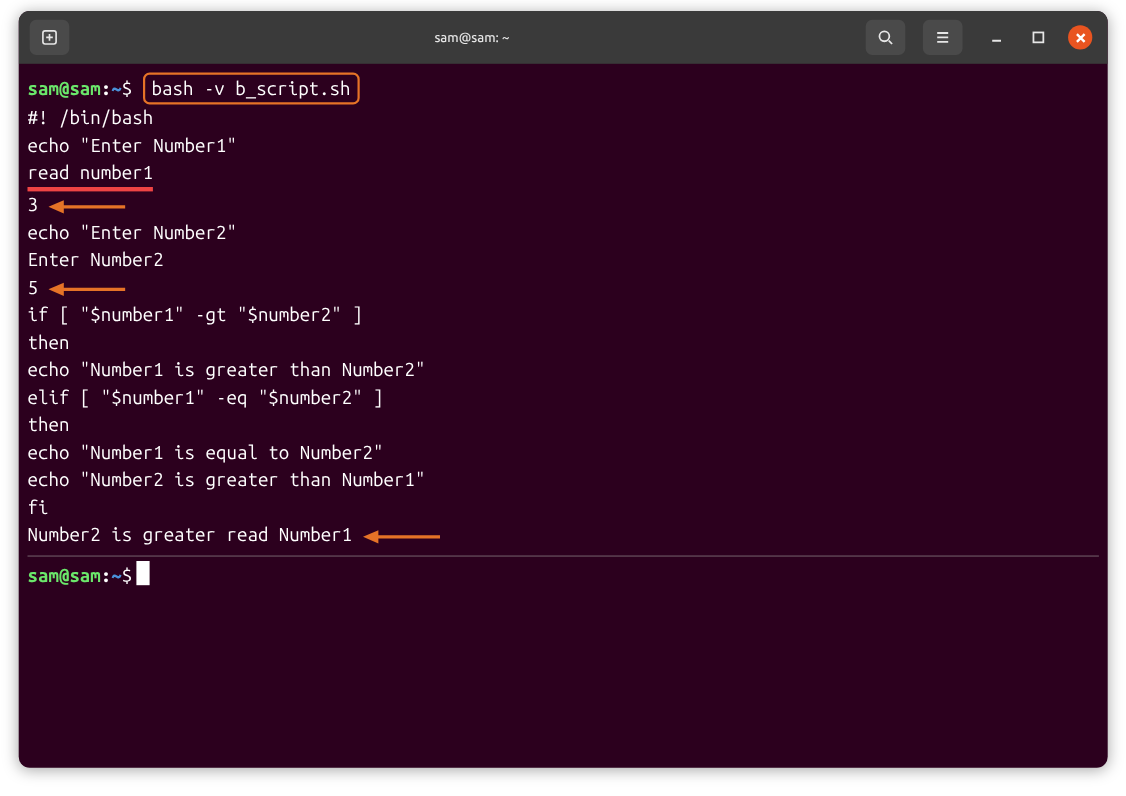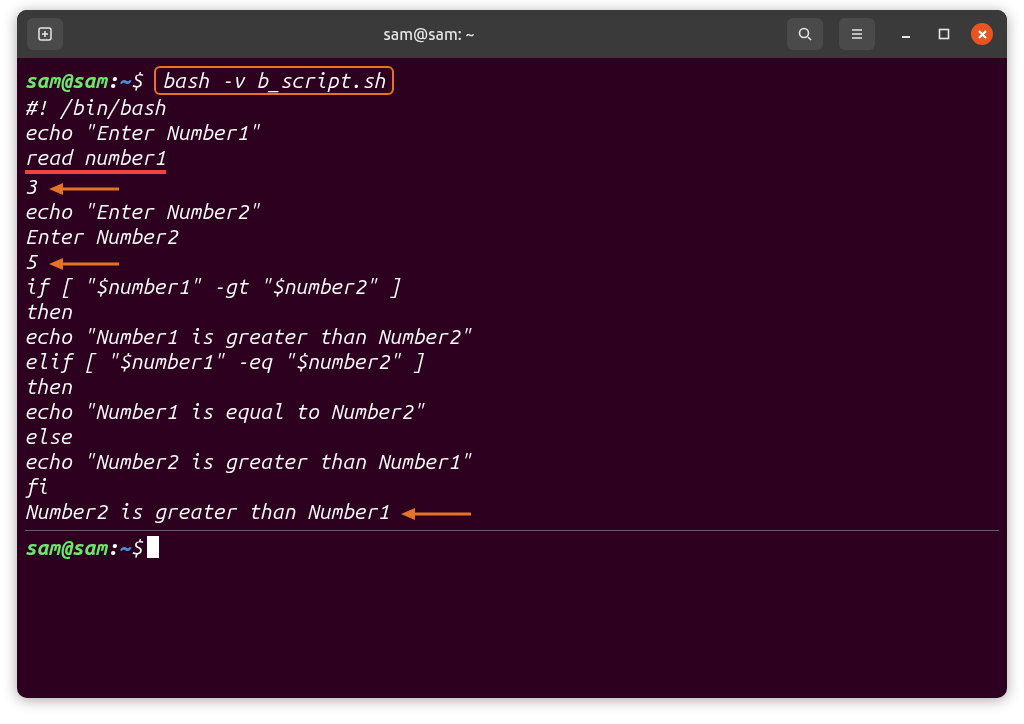--- a/index.html
+++ b/index.html
@@ -23,21 +23,21 @@
     box-shadow: 0 2px 14px rgba(0,0,0,0.35);
   }
   .titlebar {
     height: 48px;
     background: #3a3a3a;
     display: flex;
     align-items: center;
     padding: 0 10px;
     color: #e6e6e6;
     font-family: Ubuntu, "Segoe UI", sans-serif;
-    font-size: 16px;
+    font-size: 12px;
   }
   .tb-btn {
     width: 36px;
     height: 32px;
     border-radius: 6px;
     background: #4a4a4a;
     display: flex;
     align-items: center;
     justify-content: center;
     margin-right: 8px;
@@ -63,26 +63,25 @@
   .close-circle {
     width: 22px; height: 22px;
     border-radius: 50%;
     background: #e95420;
     display:flex; align-items:center; justify-content:center;
   }
   .close-circle svg { stroke: #fff; stroke-width:2.2; }
 
   .terminal-body {
     padding: 8px 8px 36px 8px;
-    font-size: 21px;
+    font-size: 17px;
     line-height: 25px;
     color: #ffffff;
     position: relative;
     min-height: 640px;
-    font-style: italic;
   }
   .line { white-space: pre; }
   .user { color: #6be76b; font-weight: bold; }
   .colon { color: #ffffff; font-weight: bold;}
   .path { color: #4a90d9; font-weight: bold; }
   .dollar { color: #ffffff; }
   .cmd-box {
     border: 2px solid #e57327;
     border-radius: 6px;
     padding: 0 6px;
@@ -171,24 +170,23 @@
     <div class="line"><span>5</span> <span class="arrow-left"><svg width="70" height="14" viewBox="0 0 70 14">
             <path d="M70 7 L6 7" stroke="#e57327" stroke-width="3"></path>
             <path d="M0 7 L14 1 L14 13 Z" fill="#e57327"></path>
           </svg></span></div>
     <div class="line">if [ "$number1" -gt "$number2" ]</div>
     <div class="line">then</div>
     <div class="line">echo "Number1 is greater than Number2"</div>
     <div class="line">elif [ "$number1" -eq "$number2" ]</div>
     <div class="line">then</div>
     <div class="line">echo "Number1 is equal to Number2"</div>
-    <div class="line">else</div>
     <div class="line">echo "Number2 is greater than Number1"</div>
     <div class="line">fi</div>
-    <div class="line"><span>Number2 is greater than Number1</span> <span class="arrow-left"><svg width="70" height="14" viewBox="0 0 70 14">
+    <div class="line"><span>Number2 is greater read Number1</span> <span class="arrow-left"><svg width="70" height="14" viewBox="0 0 70 14">
             <path d="M70 7 L6 7" stroke="#e57327" stroke-width="3"></path>
             <path d="M0 7 L14 1 L14 13 Z" fill="#e57327"></path>
           </svg></span></div>
 
     <div class="sep"></div>
 
     <div class="line"><span class="user">sam@sam</span><span class="colon">:</span><span class="path">~</span><span class="dollar">$</span><span class="cursor-block"></span></div>
 
   </div>
 </div>

